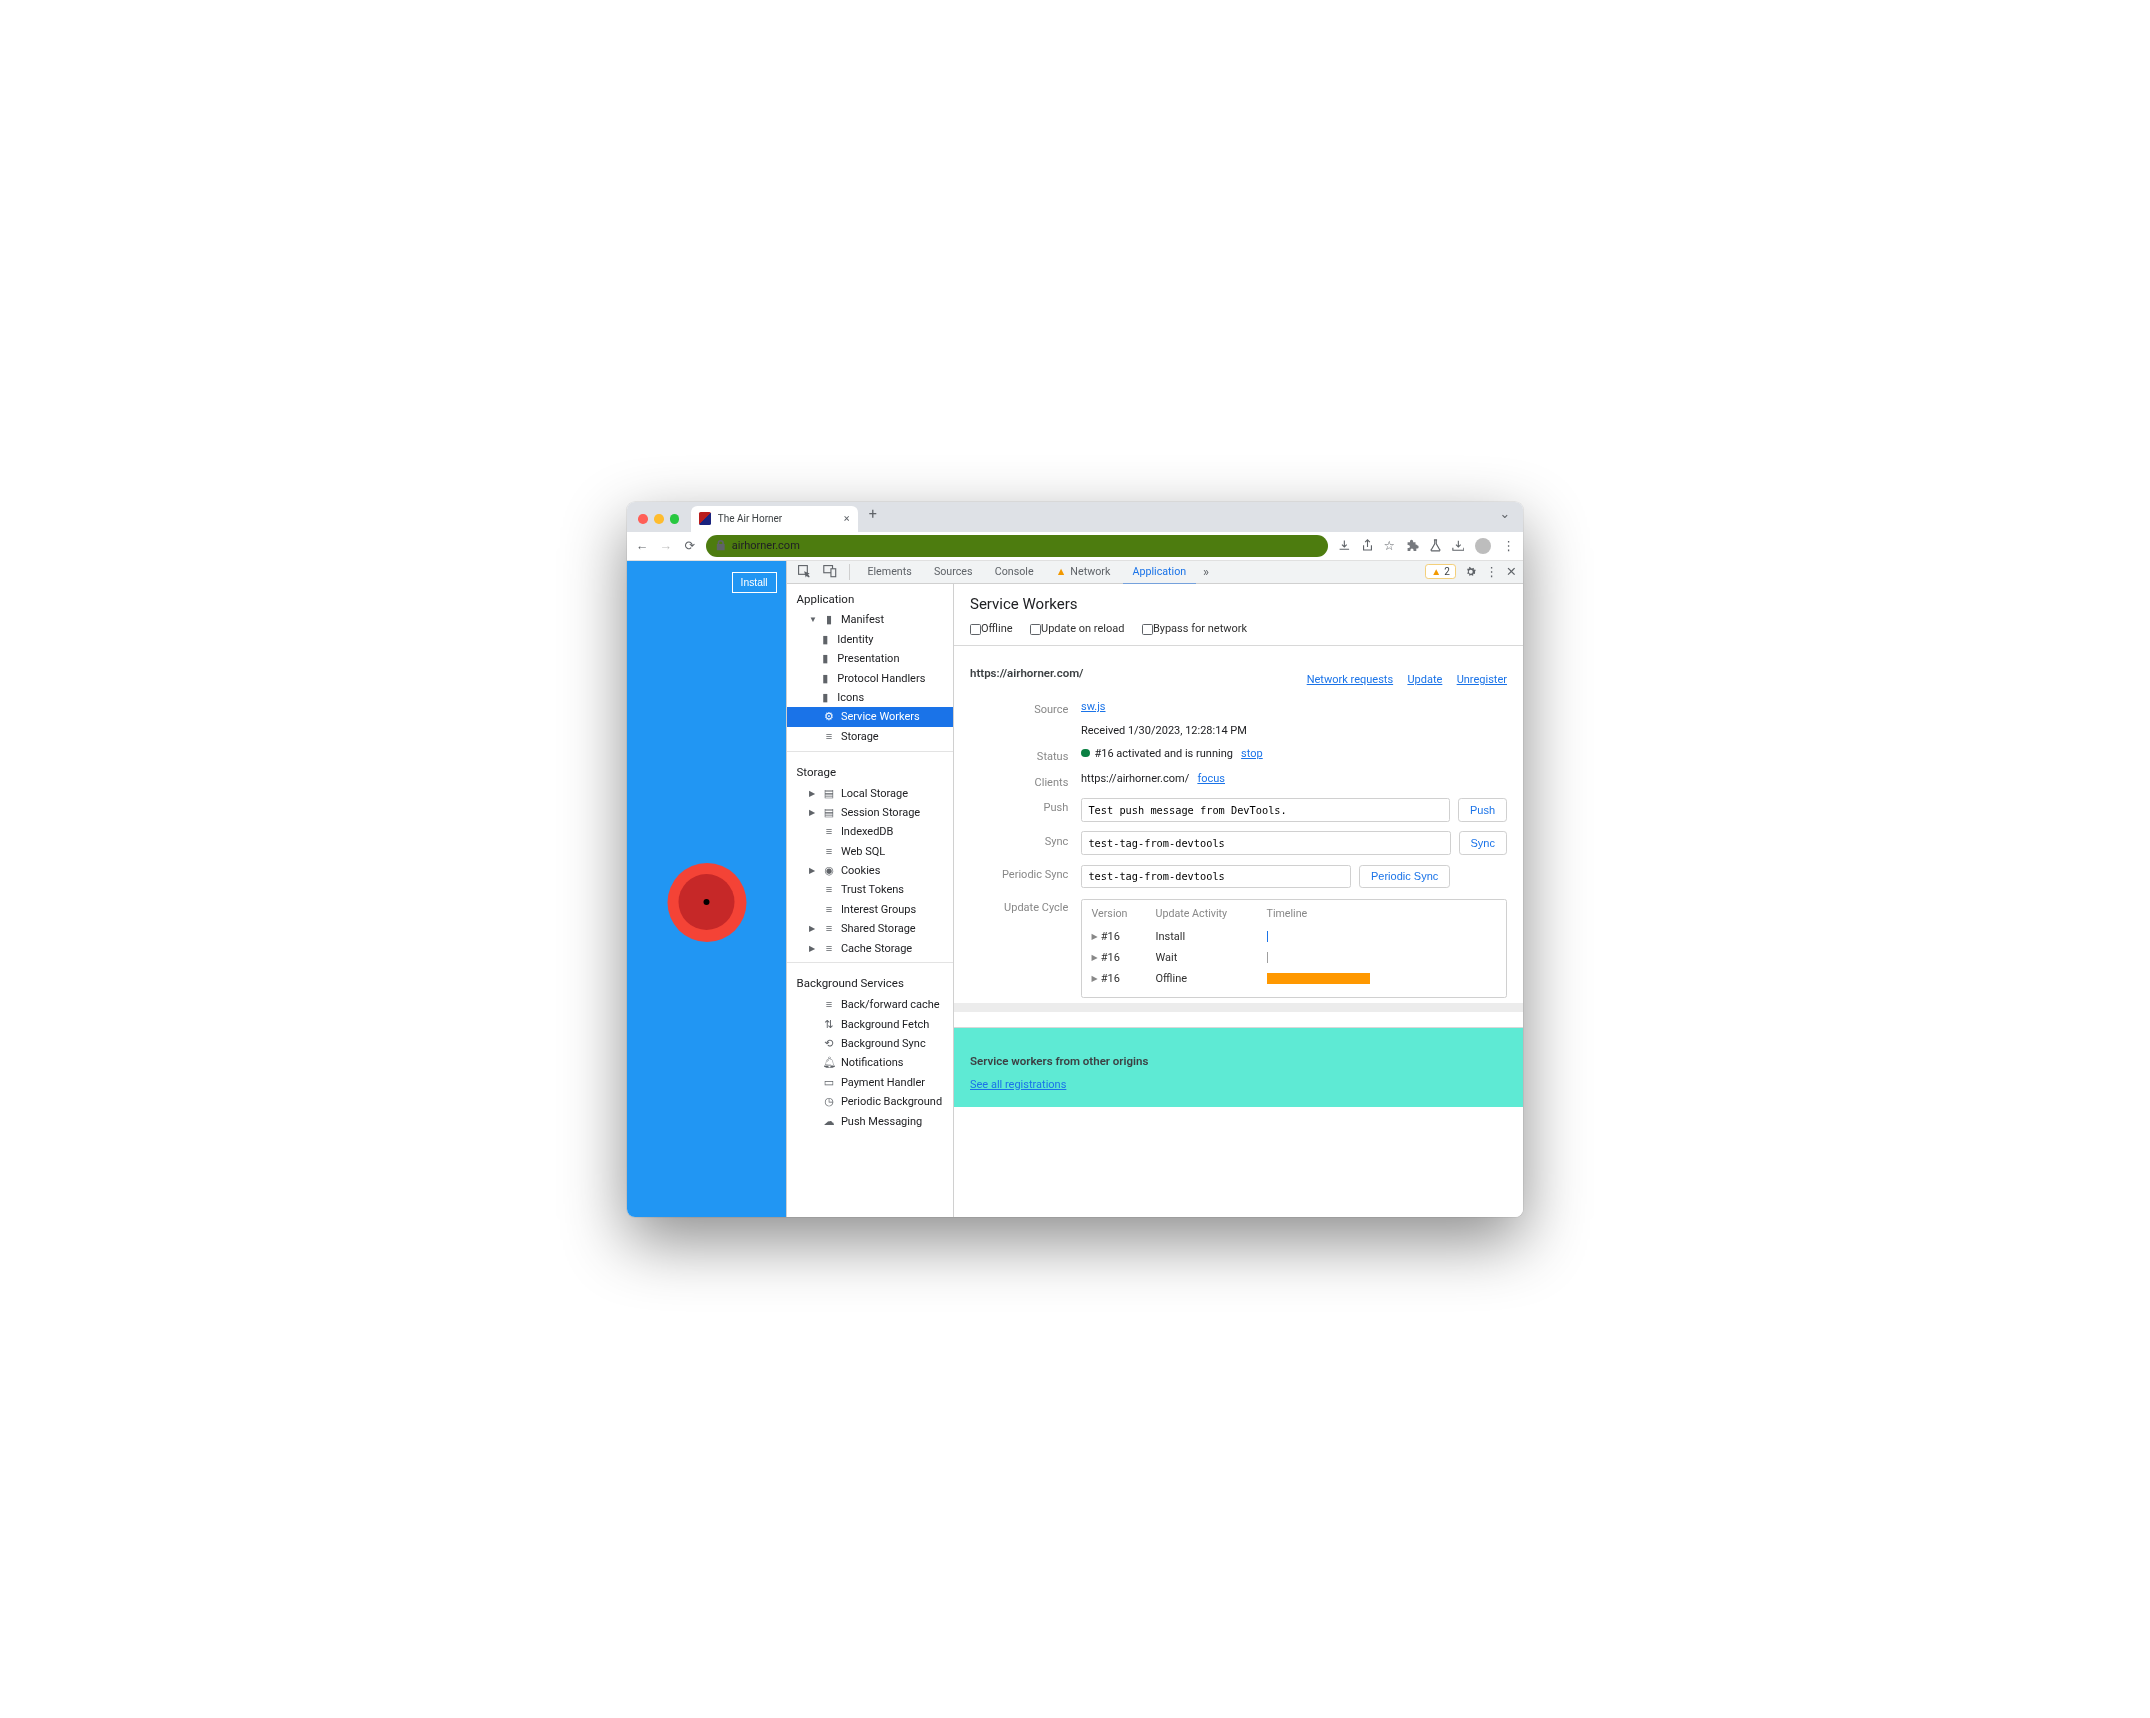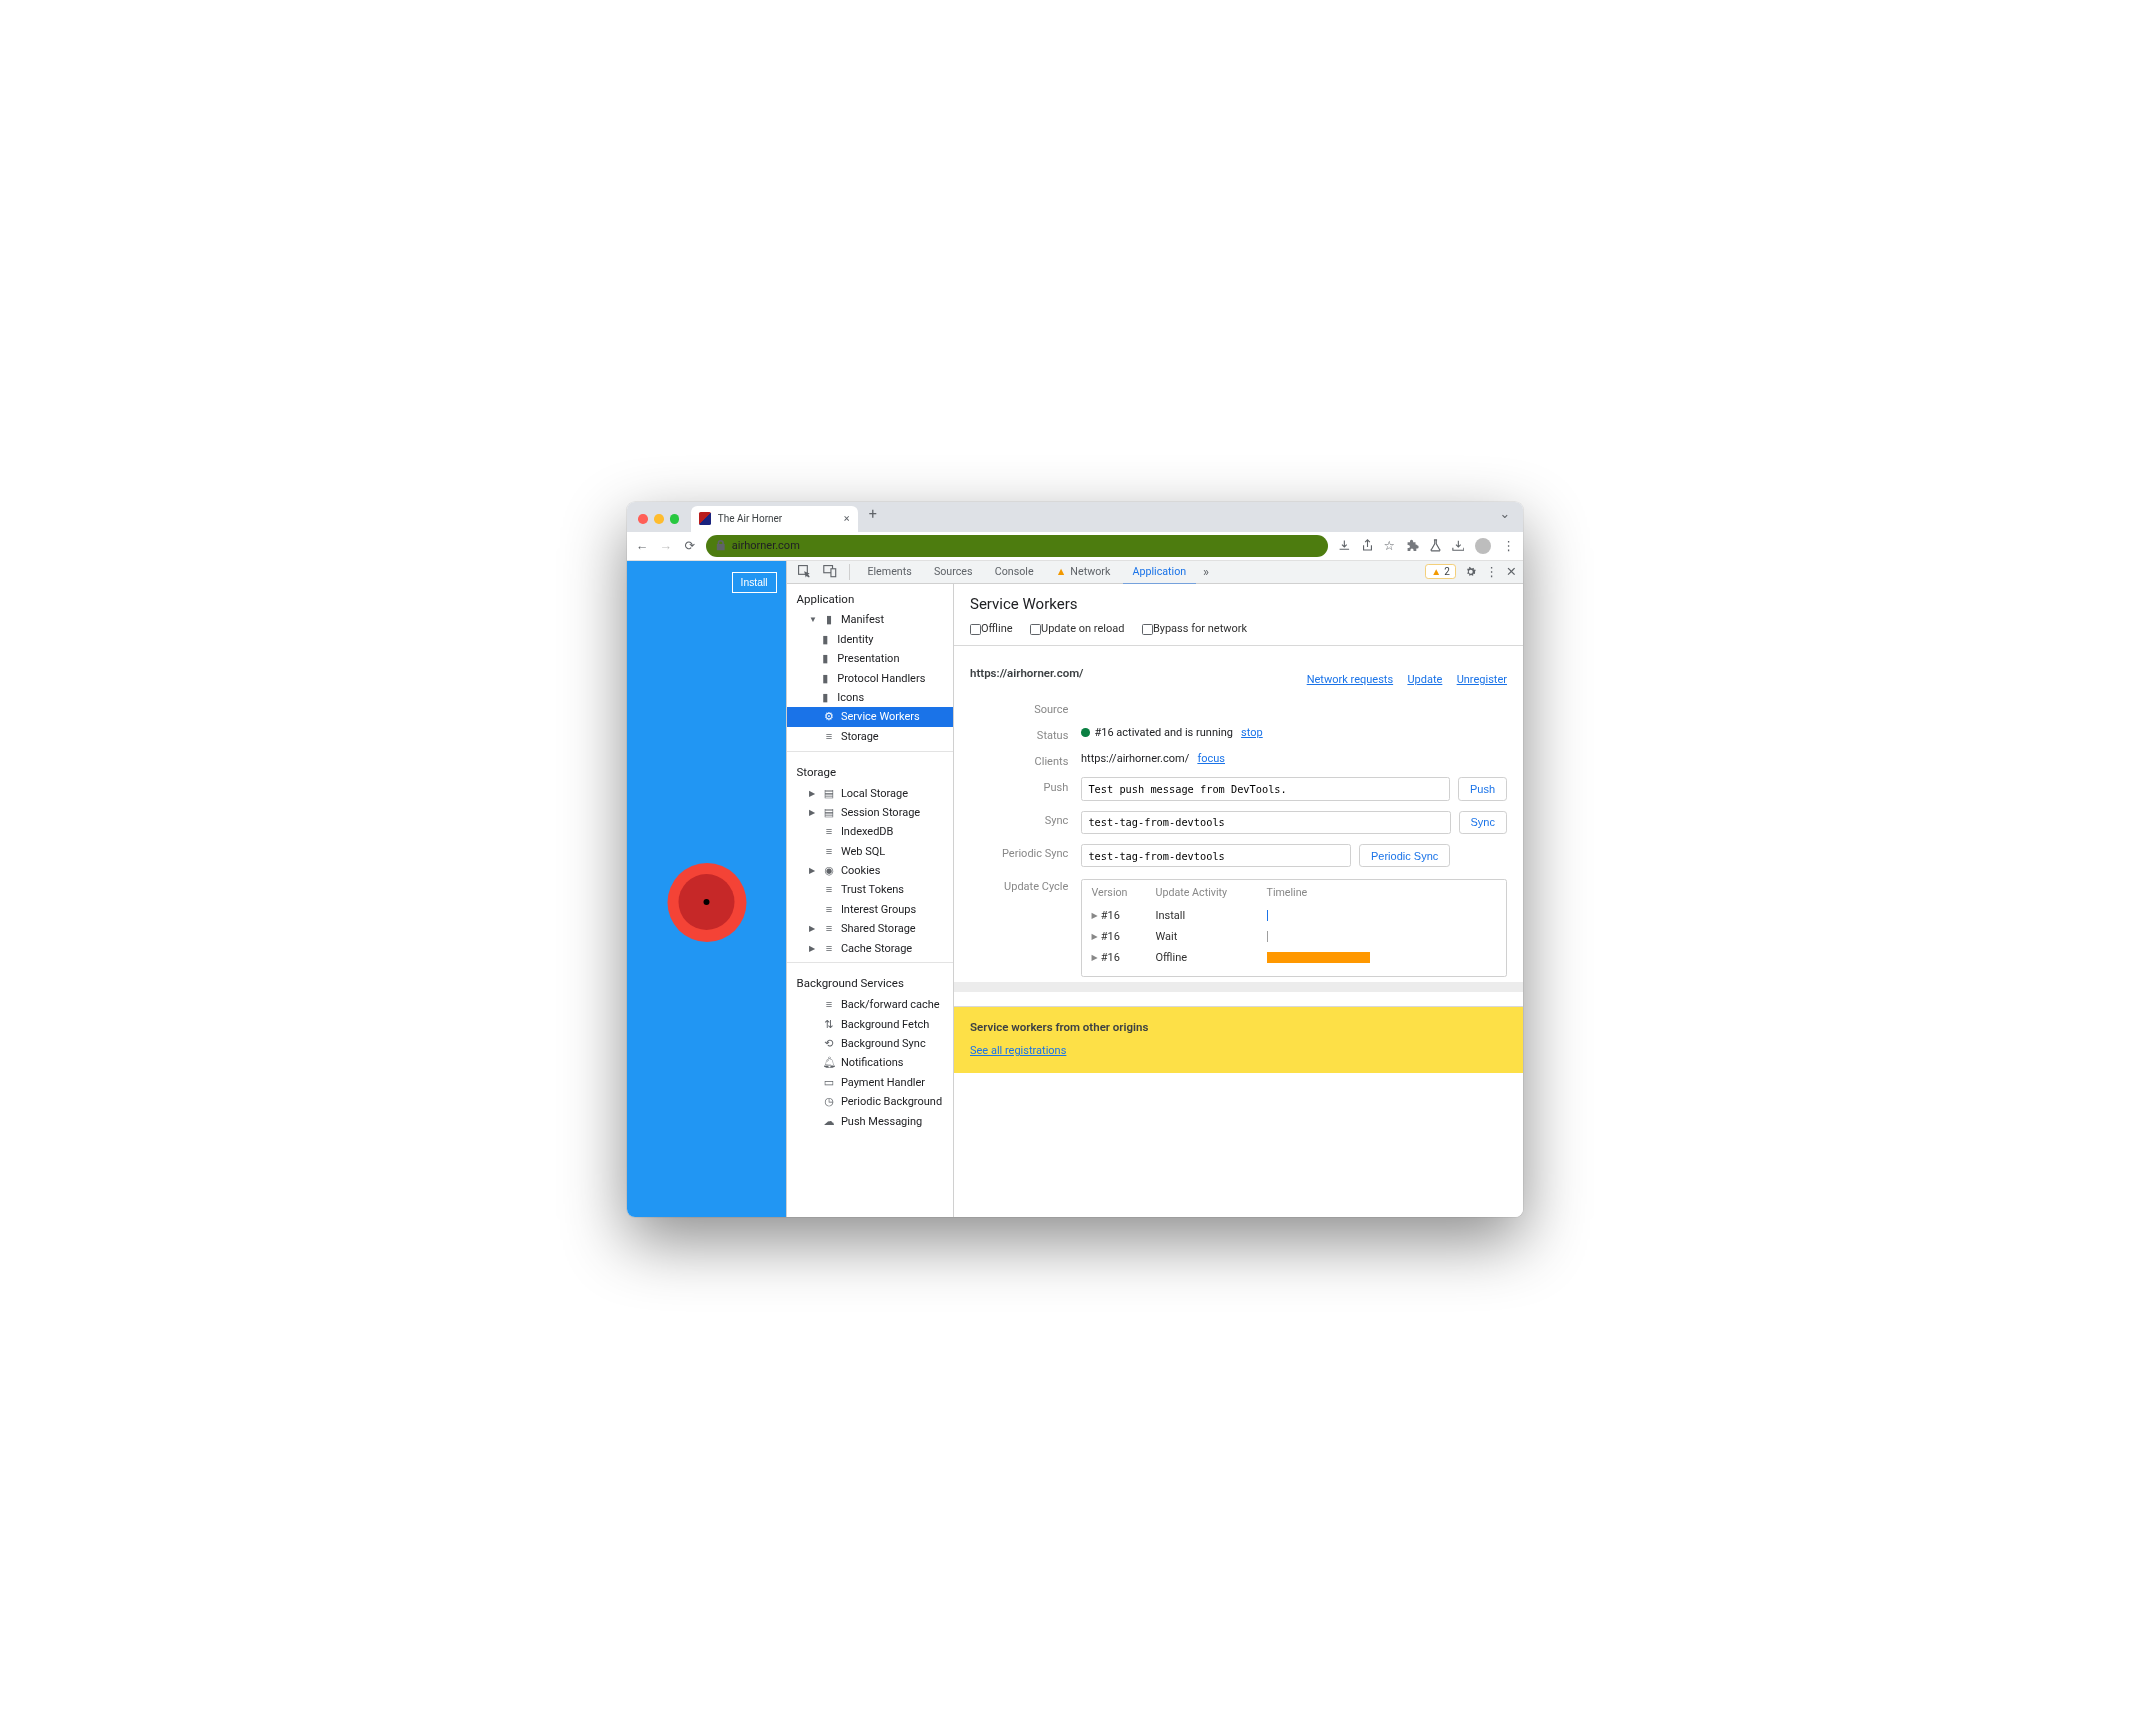--- a/index.html
+++ b/index.html
@@ -104,21 +104,21 @@
   .cycle-head{display:flex;gap:16px;color:#888;font-size:10.7px;margin-bottom:6.4px;}
   .cycle-head span:nth-child(1){width:48px;}
   .cycle-head span:nth-child(2){width:95px;}
   .cycle-row{display:flex;gap:16px;align-items:center;padding:4px 0;font-size:11px;}
   .cycle-row .v{width:48px;display:flex;align-items:center;gap:3.2px;color:#303030;}
   .cycle-row .a{width:95px;color:#303030;}
   .cycle-row .t{flex:1;height:11px;position:relative;}
   .tick-blue{width:1.6px;height:11px;background:#1a73e8;}
   .tick-grey{width:0.8px;height:11px;background:#9e9e9e;}
   .bar-orange{height:11px;background:#ff9800;width:103px;}
-  .other-origins{background:#fde047;border-top:0.8px solid #d8d8d8;margin-top:14.3px;padding:13px 16px 16px;}
+  .other-origins{background:#5eead4;border-top:0.8px solid #d8d8d8;margin-top:14.3px;padding:26px 16px 16px;}
   .other-origins h2{font-size:11.5px;font-weight:600;color:#3c4043;margin-bottom:8px;}
   .grey-band{height:9.5px;background:#ececec;margin:0 -16px;}
   svg{display:block;}
 </style>
 </head>
 <body>
 
 <div class="window">
 
   <div class="titlebar">
@@ -378,20 +378,24 @@
               <span class="scope-url">https://airhorner.com/</span>
               <div class="scope-links">
                 <span class="lnk">Network requests</span>
                 <span class="lnk">Update</span>
                 <span class="lnk">Unregister</span>
               </div>
             </div>
 
             <div class="field-row">
               <div class="field-label">Source</div>
+              <div class="field-val">
+                <span class="lnk">sw.js</span>
+                <div style="margin-top:11px;">Received 1/30/2023, 12:28:14 PM</div>
+              </div>
             </div>
 
             <div class="field-row">
               <div class="field-label">Status</div>
               <div class="field-val">
                 <span class="status-dot"></span><span>#16 activated and is running</span>
                 &nbsp;&nbsp;<span class="lnk">stop</span>
               </div>
             </div>
 

